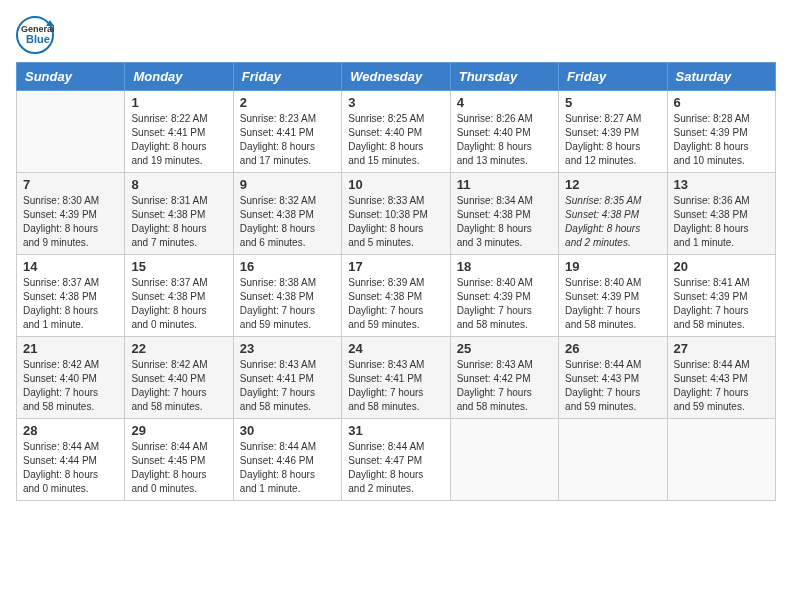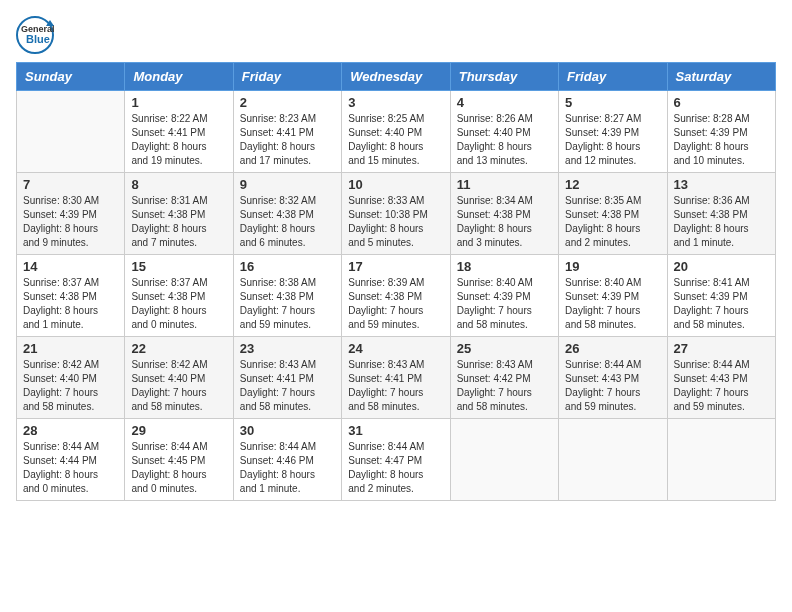--- a/index.html
+++ b/index.html
@@ -183,21 +183,21 @@
         </td>
         <td>
           <span class="day-number">11</span>
           <div class="day-info" style="white-space: pre-line;">Sunrise: 8:34 AM
 Sunset: 4:38 PM
 Daylight: 8 hours
 and 3 minutes.</div>
         </td>
         <td>
           <span class="day-number">12</span>
-          <div class="day-info" style="white-space: pre-line;">Sunrise: 8:35 AM
+          <div class="day-info" style="white-space: pre-line; font-style: italic;">Sunrise: 8:35 AM
 Sunset: 4:38 PM
 Daylight: 8 hours
 and 2 minutes.</div>
         </td>
         <td>
           <span class="day-number">13</span>
           <div class="day-info" style="white-space: pre-line;">Sunrise: 8:36 AM
 Sunset: 4:38 PM
 Daylight: 8 hours
 and 1 minute.</div>

